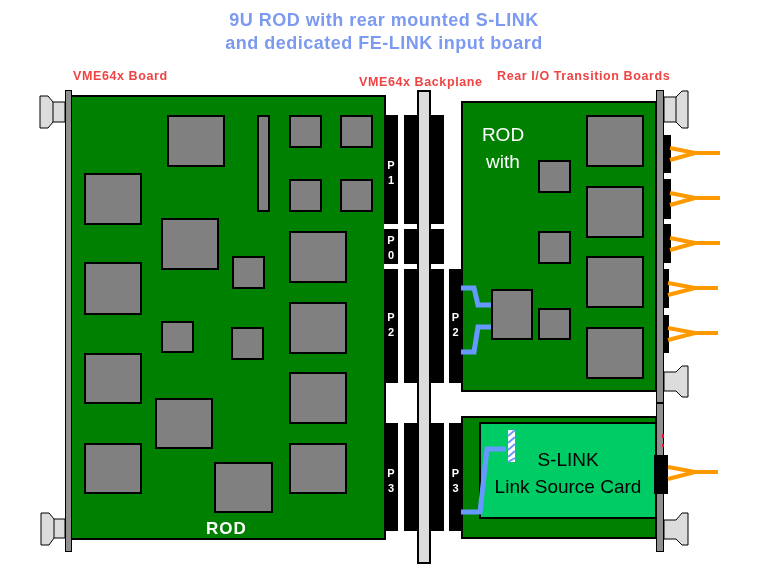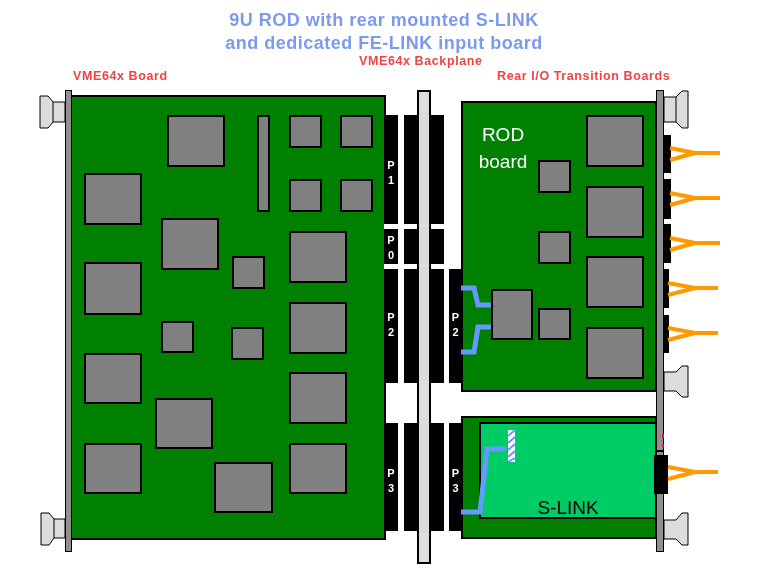--- a/index.html
+++ b/index.html
@@ -1,38 +1,38 @@
 <!DOCTYPE html>
 <html><head>
   <meta charset="utf-8">
   <style>
     html, body { margin: 0; padding: 0; background: #ffffff; }
     body { width: 768px; height: 576px; position: relative; overflow: hidden; font-family: "Liberation Sans", sans-serif; }
-    .abs { position: absolute; margin-top: 48px; }
+    .abs { position: absolute; }
     .title-line { position: absolute; left: 0; width: 768px; text-align: center; color: #7b9af0; font-weight: bold; font-size: 18px; letter-spacing: 0.5px; }
     .label { position: absolute; color: #ef4444; font-weight: bold; font-size: 12.5px; letter-spacing: 0.6px; white-space: nowrap; }
     .pcb { position: absolute; background: #008000; border: 2px solid #000; box-sizing: border-box; }
     .chip { position: absolute; background: #808080; border: 2px solid #000; box-sizing: border-box; }
     .panel { position: absolute; background: #909090; border: 1px solid #000; box-sizing: border-box; }
     .conn { position: absolute; background: #000; }
     .plabel { position: absolute; color: #fff; font-weight: bold; font-size: 11px; text-align: center; line-height: 15px; }
     .bp-rail { position: absolute; background: #dcdcdc; border: 2px solid #000; box-sizing: border-box; }
     .gap { position: absolute; background: #fff; }
     .lsc { position: absolute; background: #00cc66; border: 2px solid #000; box-sizing: border-box; }
     .onboard-text { position: absolute; color: #fff; font-size: 19px; text-align: center; line-height: 27px; }
     svg { position: absolute; left: 0; top: 0; }
   </style>
 </head>
 <body>
 
 <div class="title-line" style="top:10px;">9U ROD with rear mounted S-LINK</div>
 <div class="title-line" style="top:33px;">and dedicated FE-LINK input board</div>
 
 <div class="label" style="left:73px; top:69px;">VME64x Board</div>
-<div class="label" style="left:359px; top:54px;">VME64x Backplane</div>
+<div class="label" style="left:359px; top:75px;">VME64x Backplane</div>
 <div class="label" style="left:497px; top:69px;">Rear I/O Transition Boards</div>
 
 <div class="pcb" style="left:70px; top:95px; width:316px; height:445px;">
 </div>
 
 <div class="panel" style="left:65px; top:90px; width:7px; height:462px;"></div>
 
 <div class="chip" style="left:167px; top:115px; width:58px; height:52px;"></div>
 <div class="chip" style="left:257px; top:115px; width:13px; height:97px;"></div>
 <div class="chip" style="left:289px; top:115px; width:33px; height:33px;"></div>
@@ -76,35 +76,36 @@
 <div class="plabel" style="left:384px; top:158px; width:14px;"><span>P</span><br><span>1</span></div>
 <div class="plabel" style="left:384px; top:233px; width:14px;"><span>P</span><br><span>0</span></div>
 <div class="plabel" style="left:384px; top:310px; width:14px;"><span>P</span><br><span>2</span></div>
 <div class="plabel" style="left:449px; top:310px; width:13px;"><span>P</span><br><span>2</span></div>
 <div class="plabel" style="left:384px; top:466px; width:14px;"><span>P</span><br><span>3</span></div>
 <div class="plabel" style="left:449px; top:466px; width:13px;"><span>P</span><br><span>3</span></div>
 
 <div class="pcb" style="left:461px; top:101px; width:196px; height:291px;"></div>
 <div class="onboard-text" style="left:462px; top:121px; width:82px;">
   <div>ROD</div>
-  <div>board</div>
+  <div>with</div>
 </div>
 <div class="chip" style="left:586px; top:115px; width:58px; height:52px;"></div>
 <div class="chip" style="left:538px; top:160px; width:33px; height:33px;"></div>
 <div class="chip" style="left:586px; top:186px; width:58px; height:52px;"></div>
 <div class="chip" style="left:538px; top:231px; width:33px; height:33px;"></div>
 <div class="chip" style="left:586px; top:256px; width:58px; height:52px;"></div>
 <div class="chip" style="left:491px; top:289px; width:42px; height:51px;"></div>
 <div class="chip" style="left:538px; top:308px; width:33px; height:32px;"></div>
 <div class="chip" style="left:586px; top:327px; width:58px; height:52px;"></div>
 
 <div class="pcb" style="left:461px; top:416px; width:196px; height:123px;"></div>
 <div class="lsc" style="left:479px; top:422px; width:178px; height:97px;"></div>
 <div class="abs" style="left:480px; top:446px; width:176px; text-align:center; color:#000; font-size:19px; line-height:27px;">
   <div>S-LINK</div>
+  <div>Link Source Card</div>
 </div>
 
 <div class="panel" style="left:656px; top:90px; width:8px; height:462px;"></div>
 <div class="abs" style="left:656px; top:402px; width:8px; height:2px; background:#000;"></div>
 
 <div class="conn" style="left:664px; top:135px; width:7px; height:38px;"></div>
 <div class="conn" style="left:664px; top:179px; width:7px; height:40px;"></div>
 <div class="conn" style="left:664px; top:224px; width:7px; height:39px;"></div>
 <div class="conn" style="left:664px; top:269px; width:5px; height:39px;"></div>
 <div class="conn" style="left:664px; top:315px; width:5px; height:38px;"></div>

